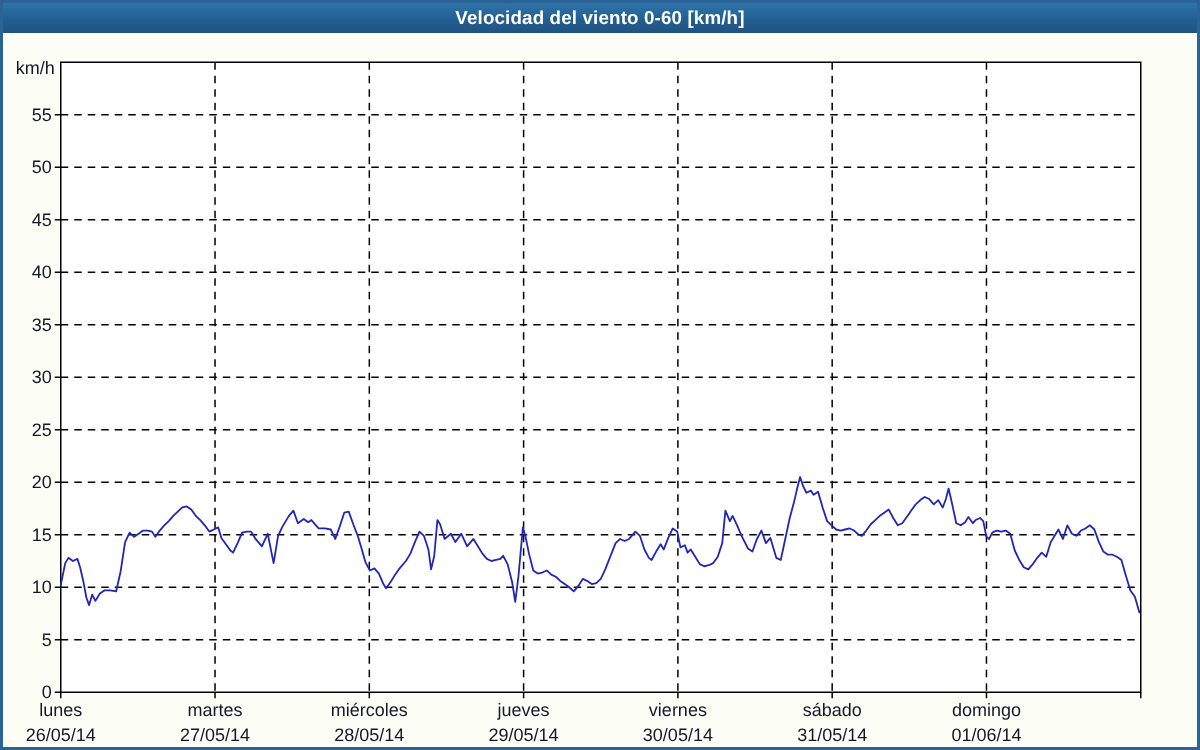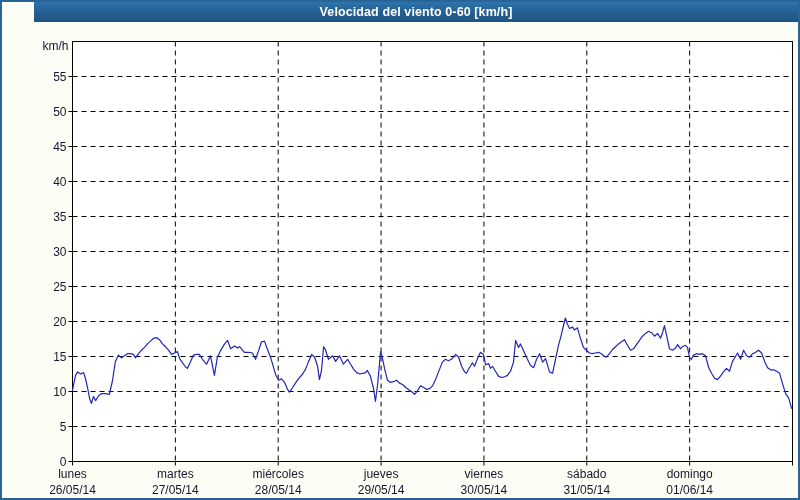--- a/index.html
+++ b/index.html
@@ -4,21 +4,20 @@
 <style>
   html,body{margin:0;padding:0;background:#ffffff;}
   .window{
     position:relative;
     width:800px;height:500px;
     box-sizing:border-box;
     border:2px solid #2a6395;
     background:#fcfef5;
     font-family:"Liberation Sans",sans-serif;
     overflow:hidden;
-    padding-left:32px;
   }
   .titlebar{
     height:20px;
     background:linear-gradient(180deg,#2e74ab 0%,#235e91 55%,#1f5480 100%);
     display:flex;align-items:center;justify-content:center;
   }
   .titlebar span{
     color:#ffffff;
     font-weight:bold;
     font-size:12.5px;

